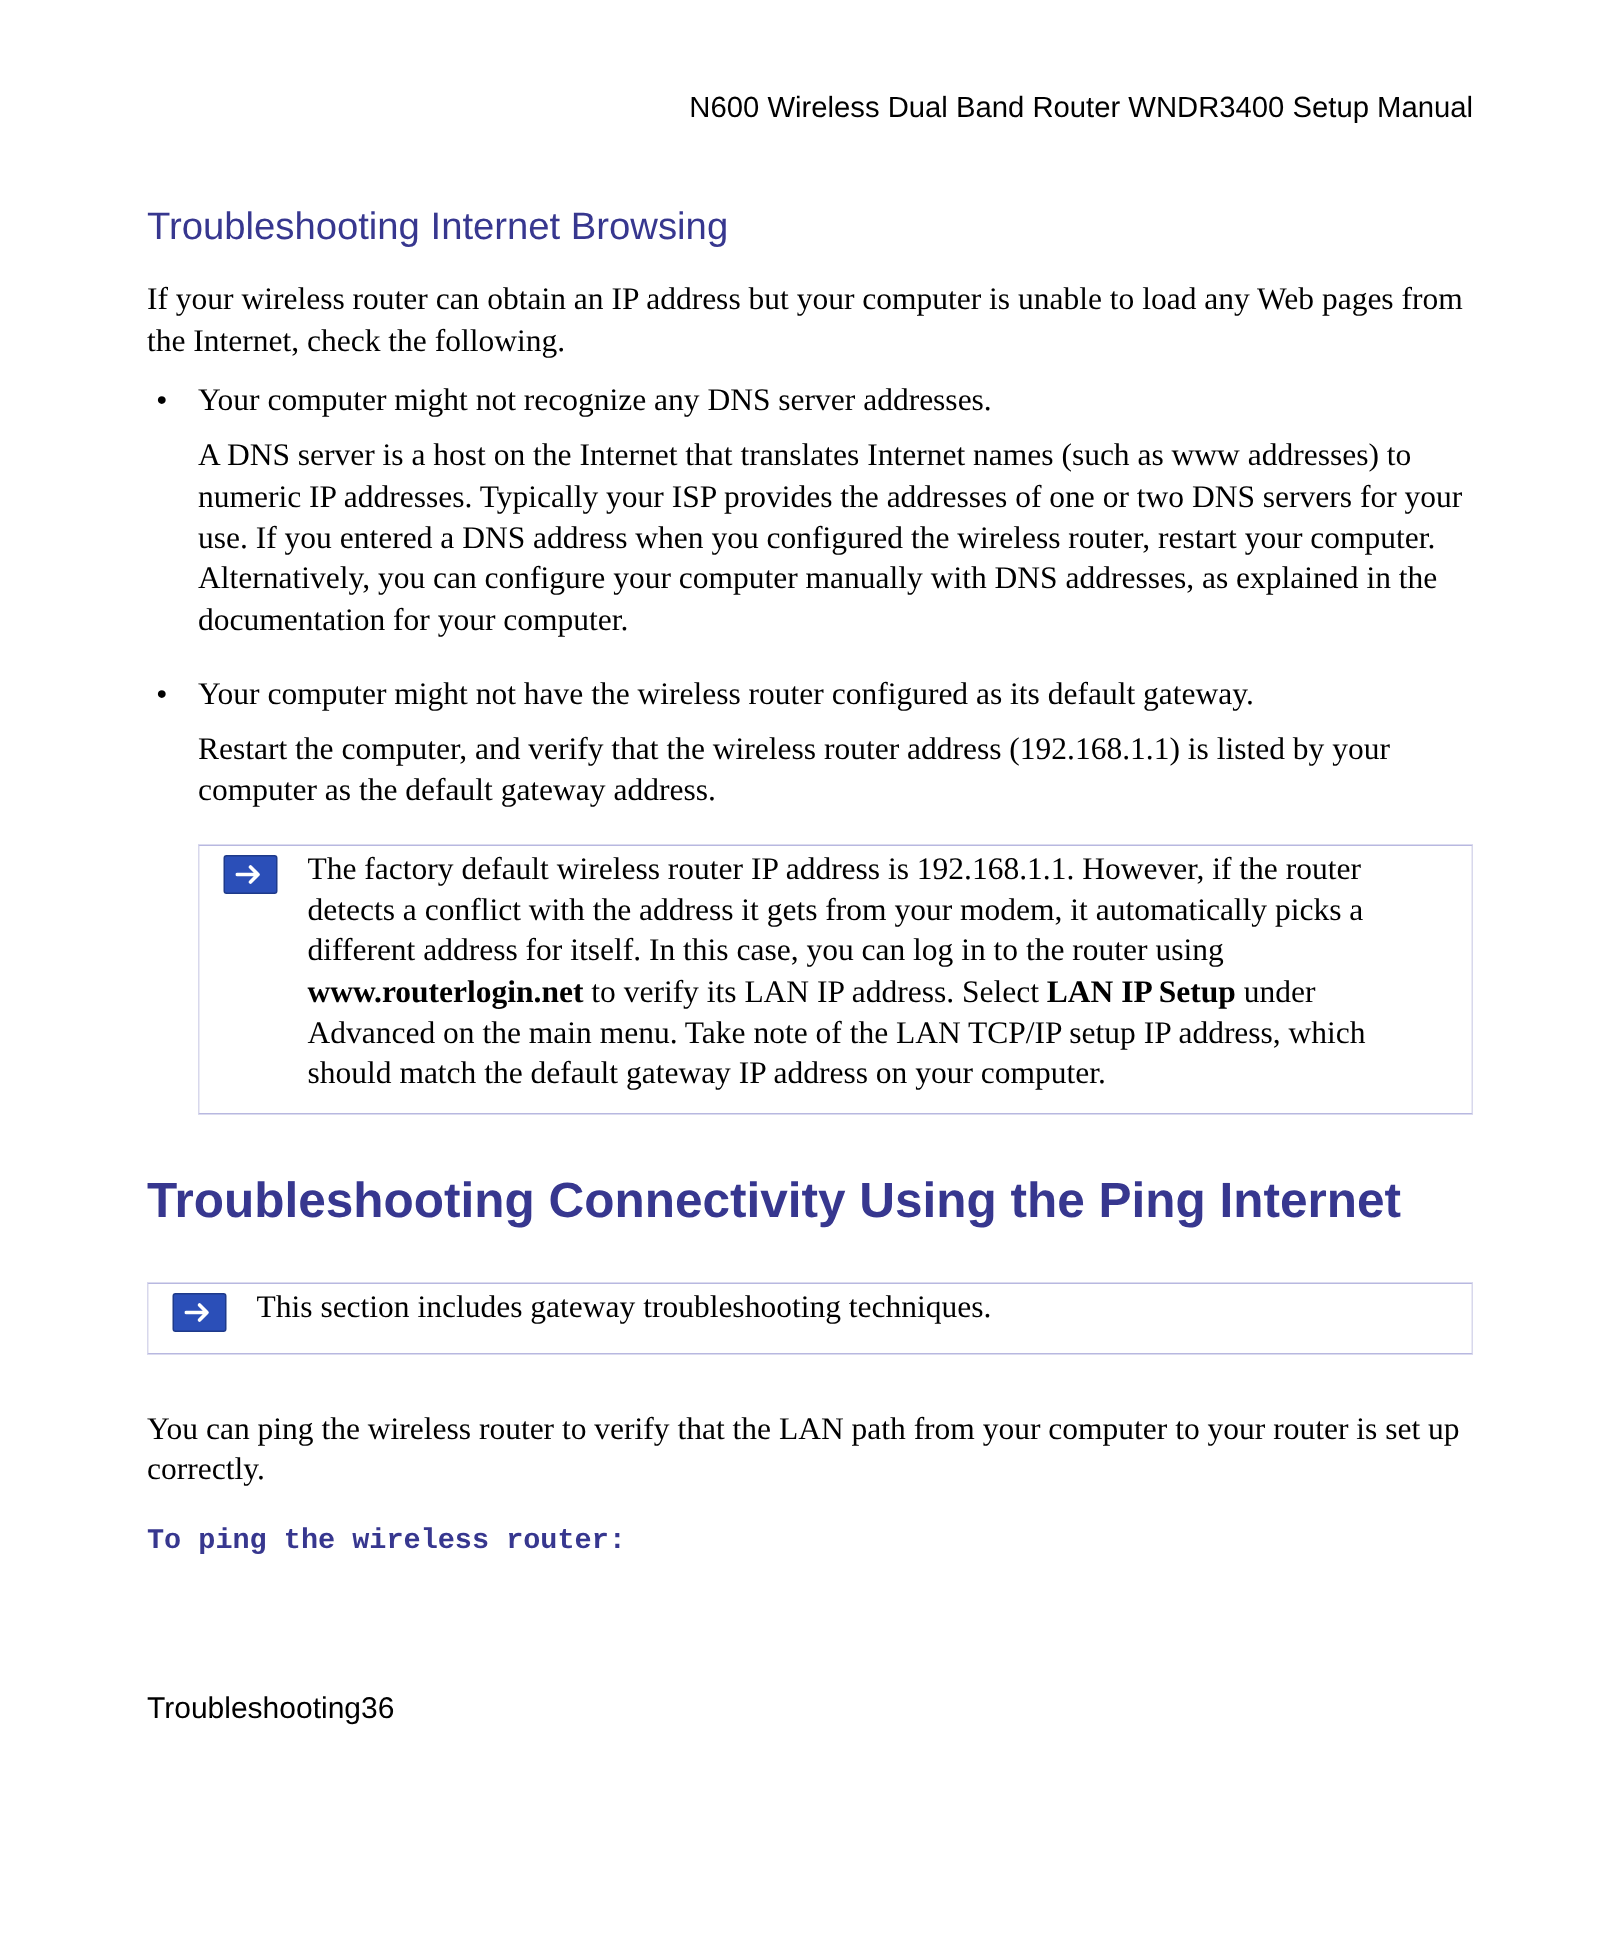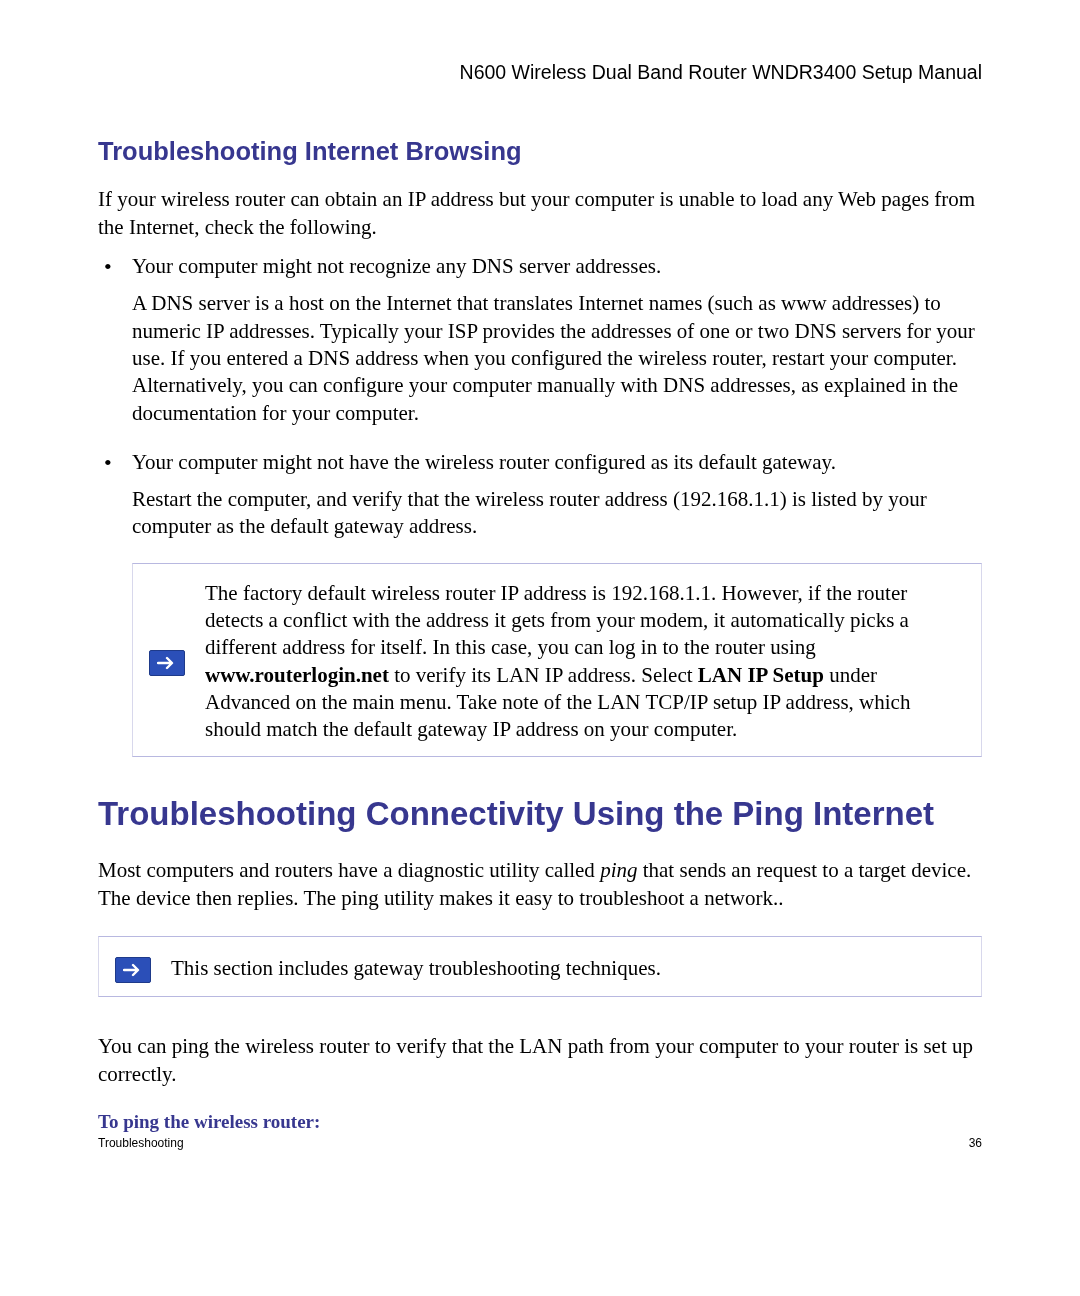--- a/index.html
+++ b/index.html
@@ -18,35 +18,35 @@
   }
   .doc-header {
     font-family: Arial, Helvetica, sans-serif;
     font-size: 19.5px;
     text-align: right;
     margin-bottom: 50px;
     color: #000;
   }
   h2.section-sub {
     font-family: Arial, Helvetica, sans-serif;
-    font-weight: bold;
+    font-weight: normal;
     font-size: 25.5px;
     color: #37378f;
     margin-bottom: 18px;
   }
   h1.section-main {
     font-family: Arial, Helvetica, sans-serif;
     font-weight: bold;
     font-size: 33px;
     color: #37378f;
     margin-top: 36px;
     margin-bottom: 22px;
   }
   h3.action {
-    font-family: Liberation Serif, serif;
+    font-family: Liberation Mono, monospace;
     font-weight: bold;
     font-size: 19px;
     color: #37378f;
     margin-top: 22px;
   }
   p.body {
     margin-bottom: 12px;
   }
   ul.bullets {
     list-style: none;
@@ -65,23 +65,23 @@
     font-size: 22px;
   }
   ul.bullets > li > p.sub {
     margin-top: 10px;
   }
   .note-box {
     border-top: 1px solid #b8b8e0;
     border-bottom: 1px solid #b8b8e0;
     border-left: 1px solid #d8d8ec;
     border-right: 1px solid #d8d8ec;
-    padding: 16px 18px 12px 16px;
+    padding: 2px 18px 12px 16px;
     display: flex;
-    align-items: center;
+    align-items: flex-start;
     gap: 20px;
     margin-bottom: 6px;
   }
   .note-box.indented {
     margin-left: 34px;
   }
   .note-box .icon-wrap {
     flex-shrink: 0;
     padding-top: 4px;
   }
@@ -100,24 +100,23 @@
   }
   .arrow-badge svg { display: block; }
   .ping-italic { font-style: italic; }
   .bold-inline { font-weight: bold; }
   .footer {
     position: absolute;
     bottom: 144px;
     left: 98px;
     right: 98px;
     display: flex;
-    justify-content: space-between;
+    justify-content: flex-start;
     font-family: Arial, Helvetica, sans-serif;
-    font-size: 12px;
-    gap: 26px;
+    font-size: 20px;
   }
   .spacer-12 { height: 12px; }
   .spacer-30 { height: 30px; }
 </style>
 </head>
 <body>
 
 <div class="page">
 
   <div class="doc-header">N600 Wireless Dual Band Router WNDR3400 Setup Manual</div>
@@ -145,23 +144,20 @@
         </svg>
       </span>
     </span>
     <div class="note-text">
       <span>The factory default wireless router IP address is 192.168.1.1. However, if the router detects a conflict with the address it gets from your modem, it automatically picks a different address for itself. In this case, you can log in to the router using </span><span class="bold-inline">www.routerlogin.net</span><span> to verify its LAN IP address. Select </span><span class="bold-inline">LAN IP Setup</span><span> under Advanced on the main menu. Take note of the LAN TCP/IP setup IP address, which should match the default gateway IP address on your computer.</span>
     </div>
   </div>
 
   <h1 class="section-main">Troubleshooting Connectivity Using the Ping Internet</h1>
 
-  <p class="body">
-    <span>Most computers and routers have a diagnostic utility called </span><span class="ping-italic">ping</span><span> that sends an request to a target device. The device then replies. The ping utility makes it easy to troubleshoot a network..</span>
-  </p>
 
   <div class="spacer-12"></div>
 
   <div class="note-box">
     <span class="icon-wrap">
       <span class="arrow-badge">
         <svg width="20" height="14" viewBox="0 0 20 14">
           <path d="M1 7 L14 7 M10 2 L15 7 L10 12" stroke="#fff" stroke-width="2.4" fill="none" stroke-linecap="round" stroke-linejoin="round"></path>
         </svg>
       </span>

